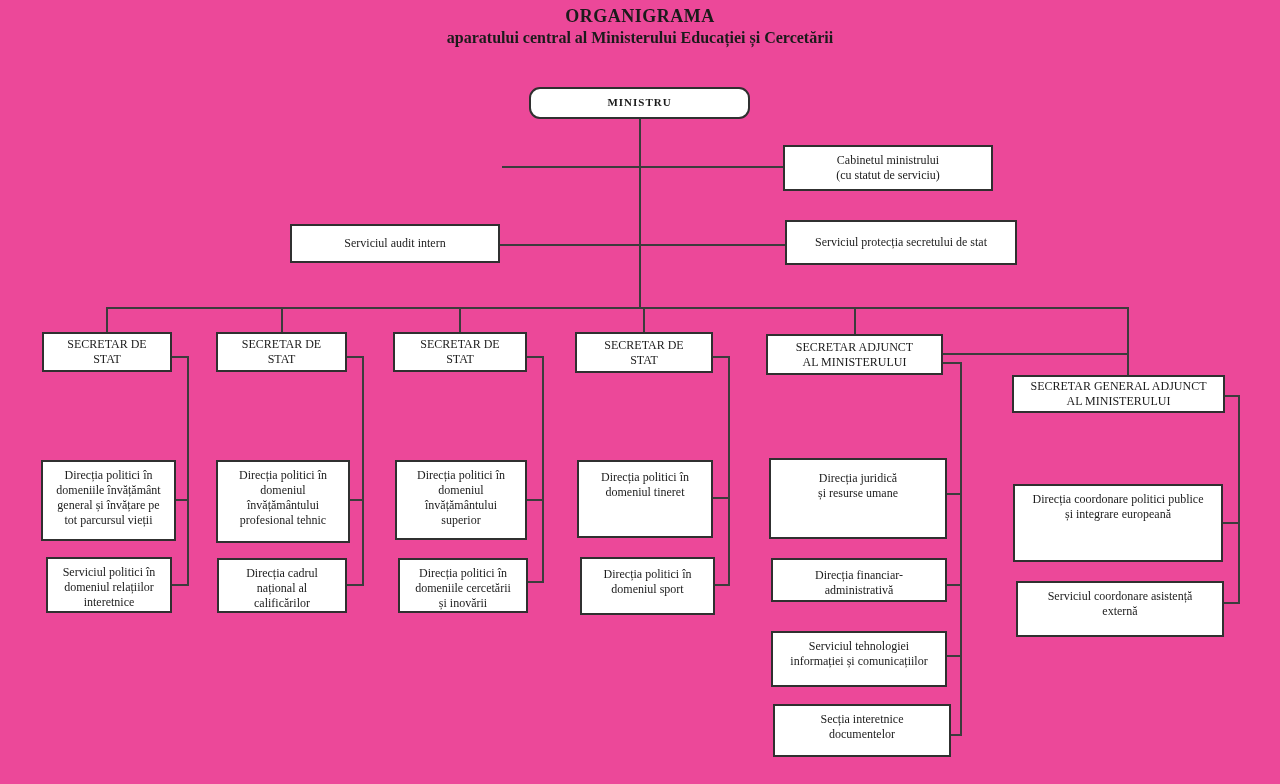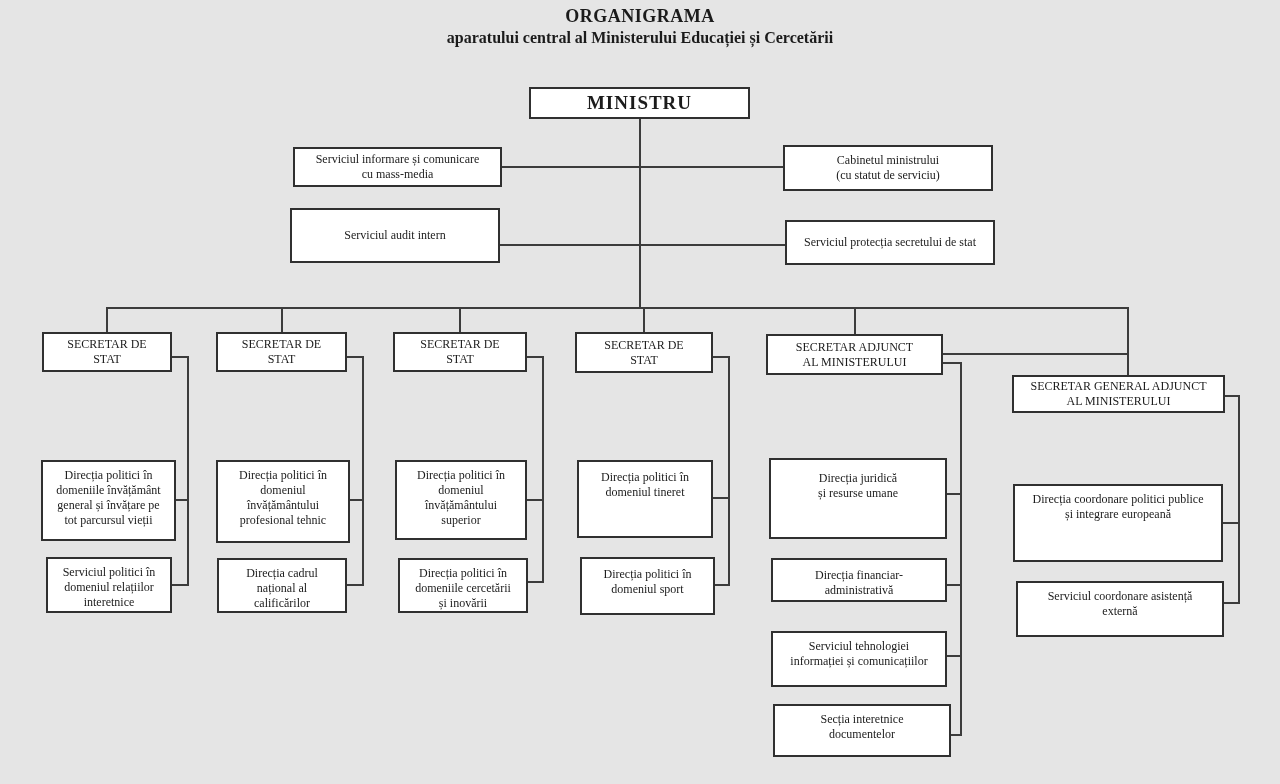--- a/index.html
+++ b/index.html
@@ -1,17 +1,17 @@
 <!DOCTYPE html>
 <html><head>
 <meta charset="utf-8">
 <style>
   html,body{margin:0;padding:0;background:#ffffff;}
   #canvas{
-    position:relative;width:1280px;height:784px;background:#e5e5e5;
+    position:relative;width:1280px;height:784px;background:#ec4899;
     font-family:"Liberation Serif", serif;color:#1b1b1b;overflow:hidden;
   }
   .title{
     position:absolute;left:0;top:6px;width:1280px;text-align:center;
     font-size:18px;font-weight:bold;letter-spacing:.5px;
   }
   .subtitle{
     position:absolute;left:0;top:29px;width:1280px;text-align:center;
     font-size:16px;font-weight:bold;
   }
@@ -20,21 +20,21 @@
   .vl{width:2px;}
   .node{
     position:absolute;box-sizing:border-box;border:2px solid #303030;background:#ffffff;
     display:flex;justify-content:center;text-align:center;
     font-size:12px;line-height:1.25;white-space:pre-line;
   }
   .vc{align-items:center;}
   .vt{padding-top:6px;}
   .pt8{padding-top:8px;}
   .pt11{padding-top:11px;}
-  .bold{font-weight:bold;font-size:19px;letter-spacing:1px;}
+  .bold{font-weight:bold;font-size:11px;letter-spacing:1px;border-radius:11px;}
 </style>
 </head>
 <body>
 
 <div id="canvas">
 
   <div class="title">ORGANIGRAMA</div>
   <div class="subtitle">aparatului central al Ministerului Educației și Cercetării</div>
 
   <div class="vl" style="left:639px;top:119px;height:190px"></div>
@@ -77,26 +77,24 @@
   <div class="hl" style="left:947px;top:655px;width:14px"></div>
   <div class="hl" style="left:951px;top:734px;width:10px"></div>
 
   <div class="hl" style="left:1224px;top:395px;width:16px"></div>
   <div class="vl" style="left:1238px;top:395px;height:209px"></div>
   <div class="hl" style="left:1222px;top:522px;width:17px"></div>
   <div class="hl" style="left:1223px;top:602px;width:16px"></div>
 
   <div class="node vc bold" style="left:529px;top:87px;width:221px;height:32px">MINISTRU</div>
 
-  <div class="node vc" style="left:293px;top:147px;width:209px;height:40px">Serviciul informare și comunicare
-cu mass-media</div>
-  <div class="node vc" style="left:290px;top:208px;width:210px;height:55px">Serviciul audit intern</div>
+  <div class="node vc" style="left:290px;top:224px;width:210px;height:39px">Serviciul audit intern</div>
   <div class="node vc" style="left:783px;top:145px;width:210px;height:46px">Cabinetul ministrului
 (cu statut de serviciu)</div>
-  <div class="node vc" style="left:785px;top:220px;width:210px;height:45px">Serviciul protecția secretului de stat</div>
+  <div class="node vc" style="left:785px;top:220px;width:232px;height:45px">Serviciul protecția secretului de stat</div>
 
   <div class="node vc" style="left:42px;top:332px;width:130px;height:40px">SECRETAR DE
 STAT</div>
   <div class="node vc" style="left:216px;top:332px;width:131px;height:40px">SECRETAR DE
 STAT</div>
   <div class="node vc" style="left:393px;top:332px;width:134px;height:40px">SECRETAR DE
 STAT</div>
   <div class="node vc" style="left:575px;top:332px;width:138px;height:41px">SECRETAR DE
 STAT</div>
   <div class="node vc" style="left:766px;top:334px;width:177px;height:41px">SECRETAR ADJUNCT

